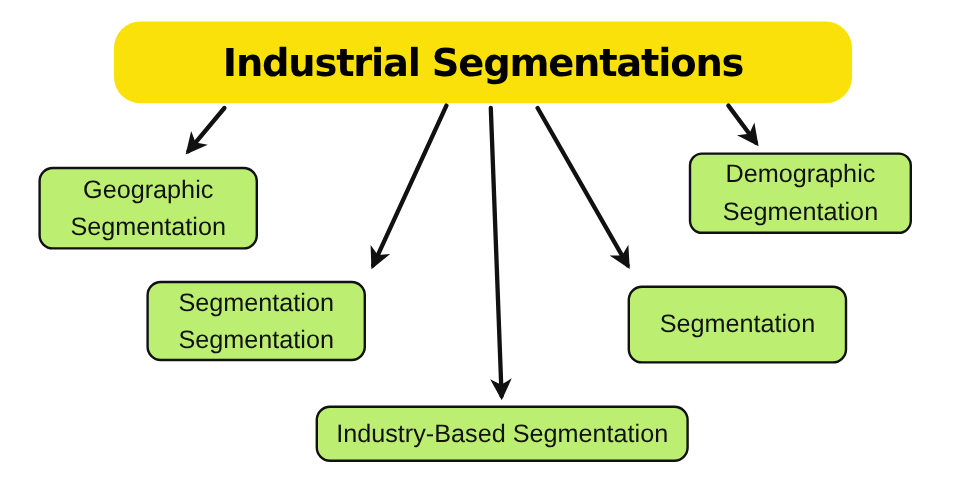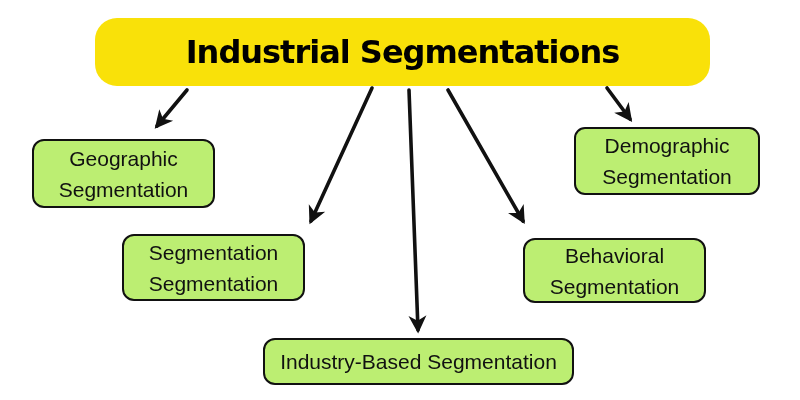--- a/index.html
+++ b/index.html
@@ -97,21 +97,20 @@
   <div class="node node-psychographic">
     <span>Segmentation</span>
     <span>Segmentation</span>
   </div>
 
   <div class="node node-industry">
     <span>Industry-Based Segmentation</span>
   </div>
 
   <div class="node node-behavioral">
-    <span>Behavioral</span>
     <span>Segmentation</span>
   </div>
 
   <div class="node node-demographic">
     <span>Demographic</span>
     <span>Segmentation</span>
   </div>
 
 </div>
 

